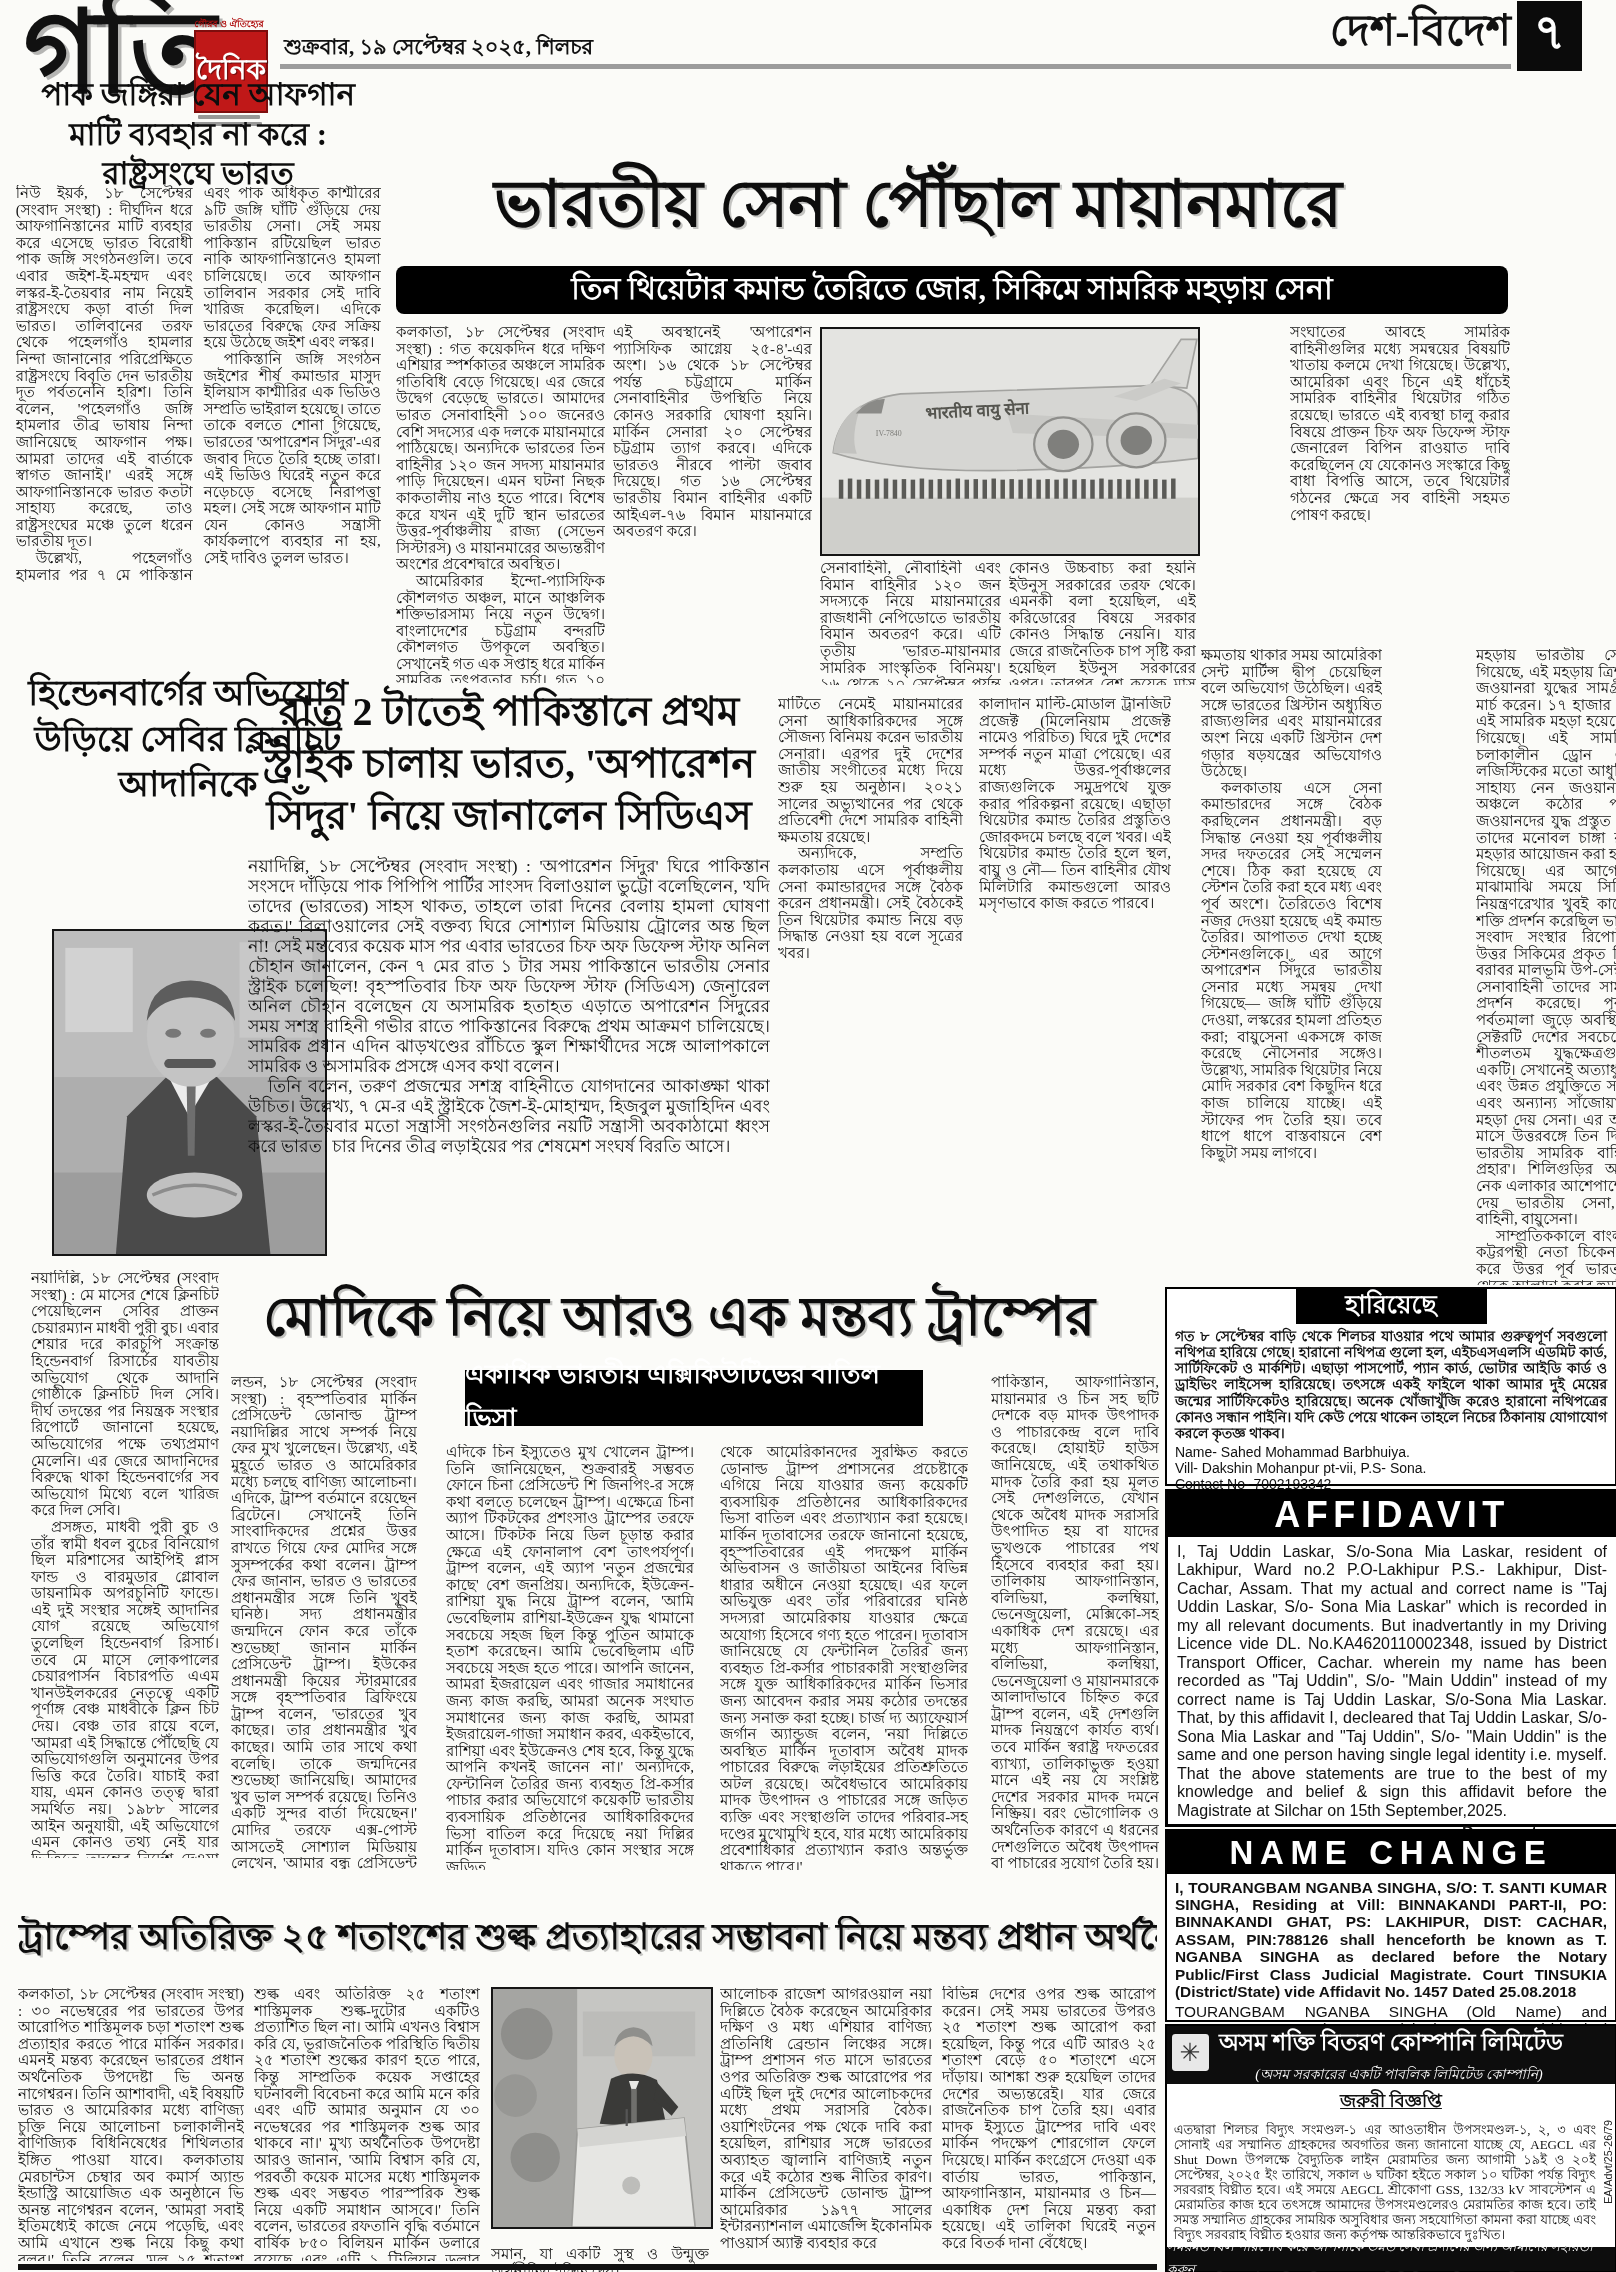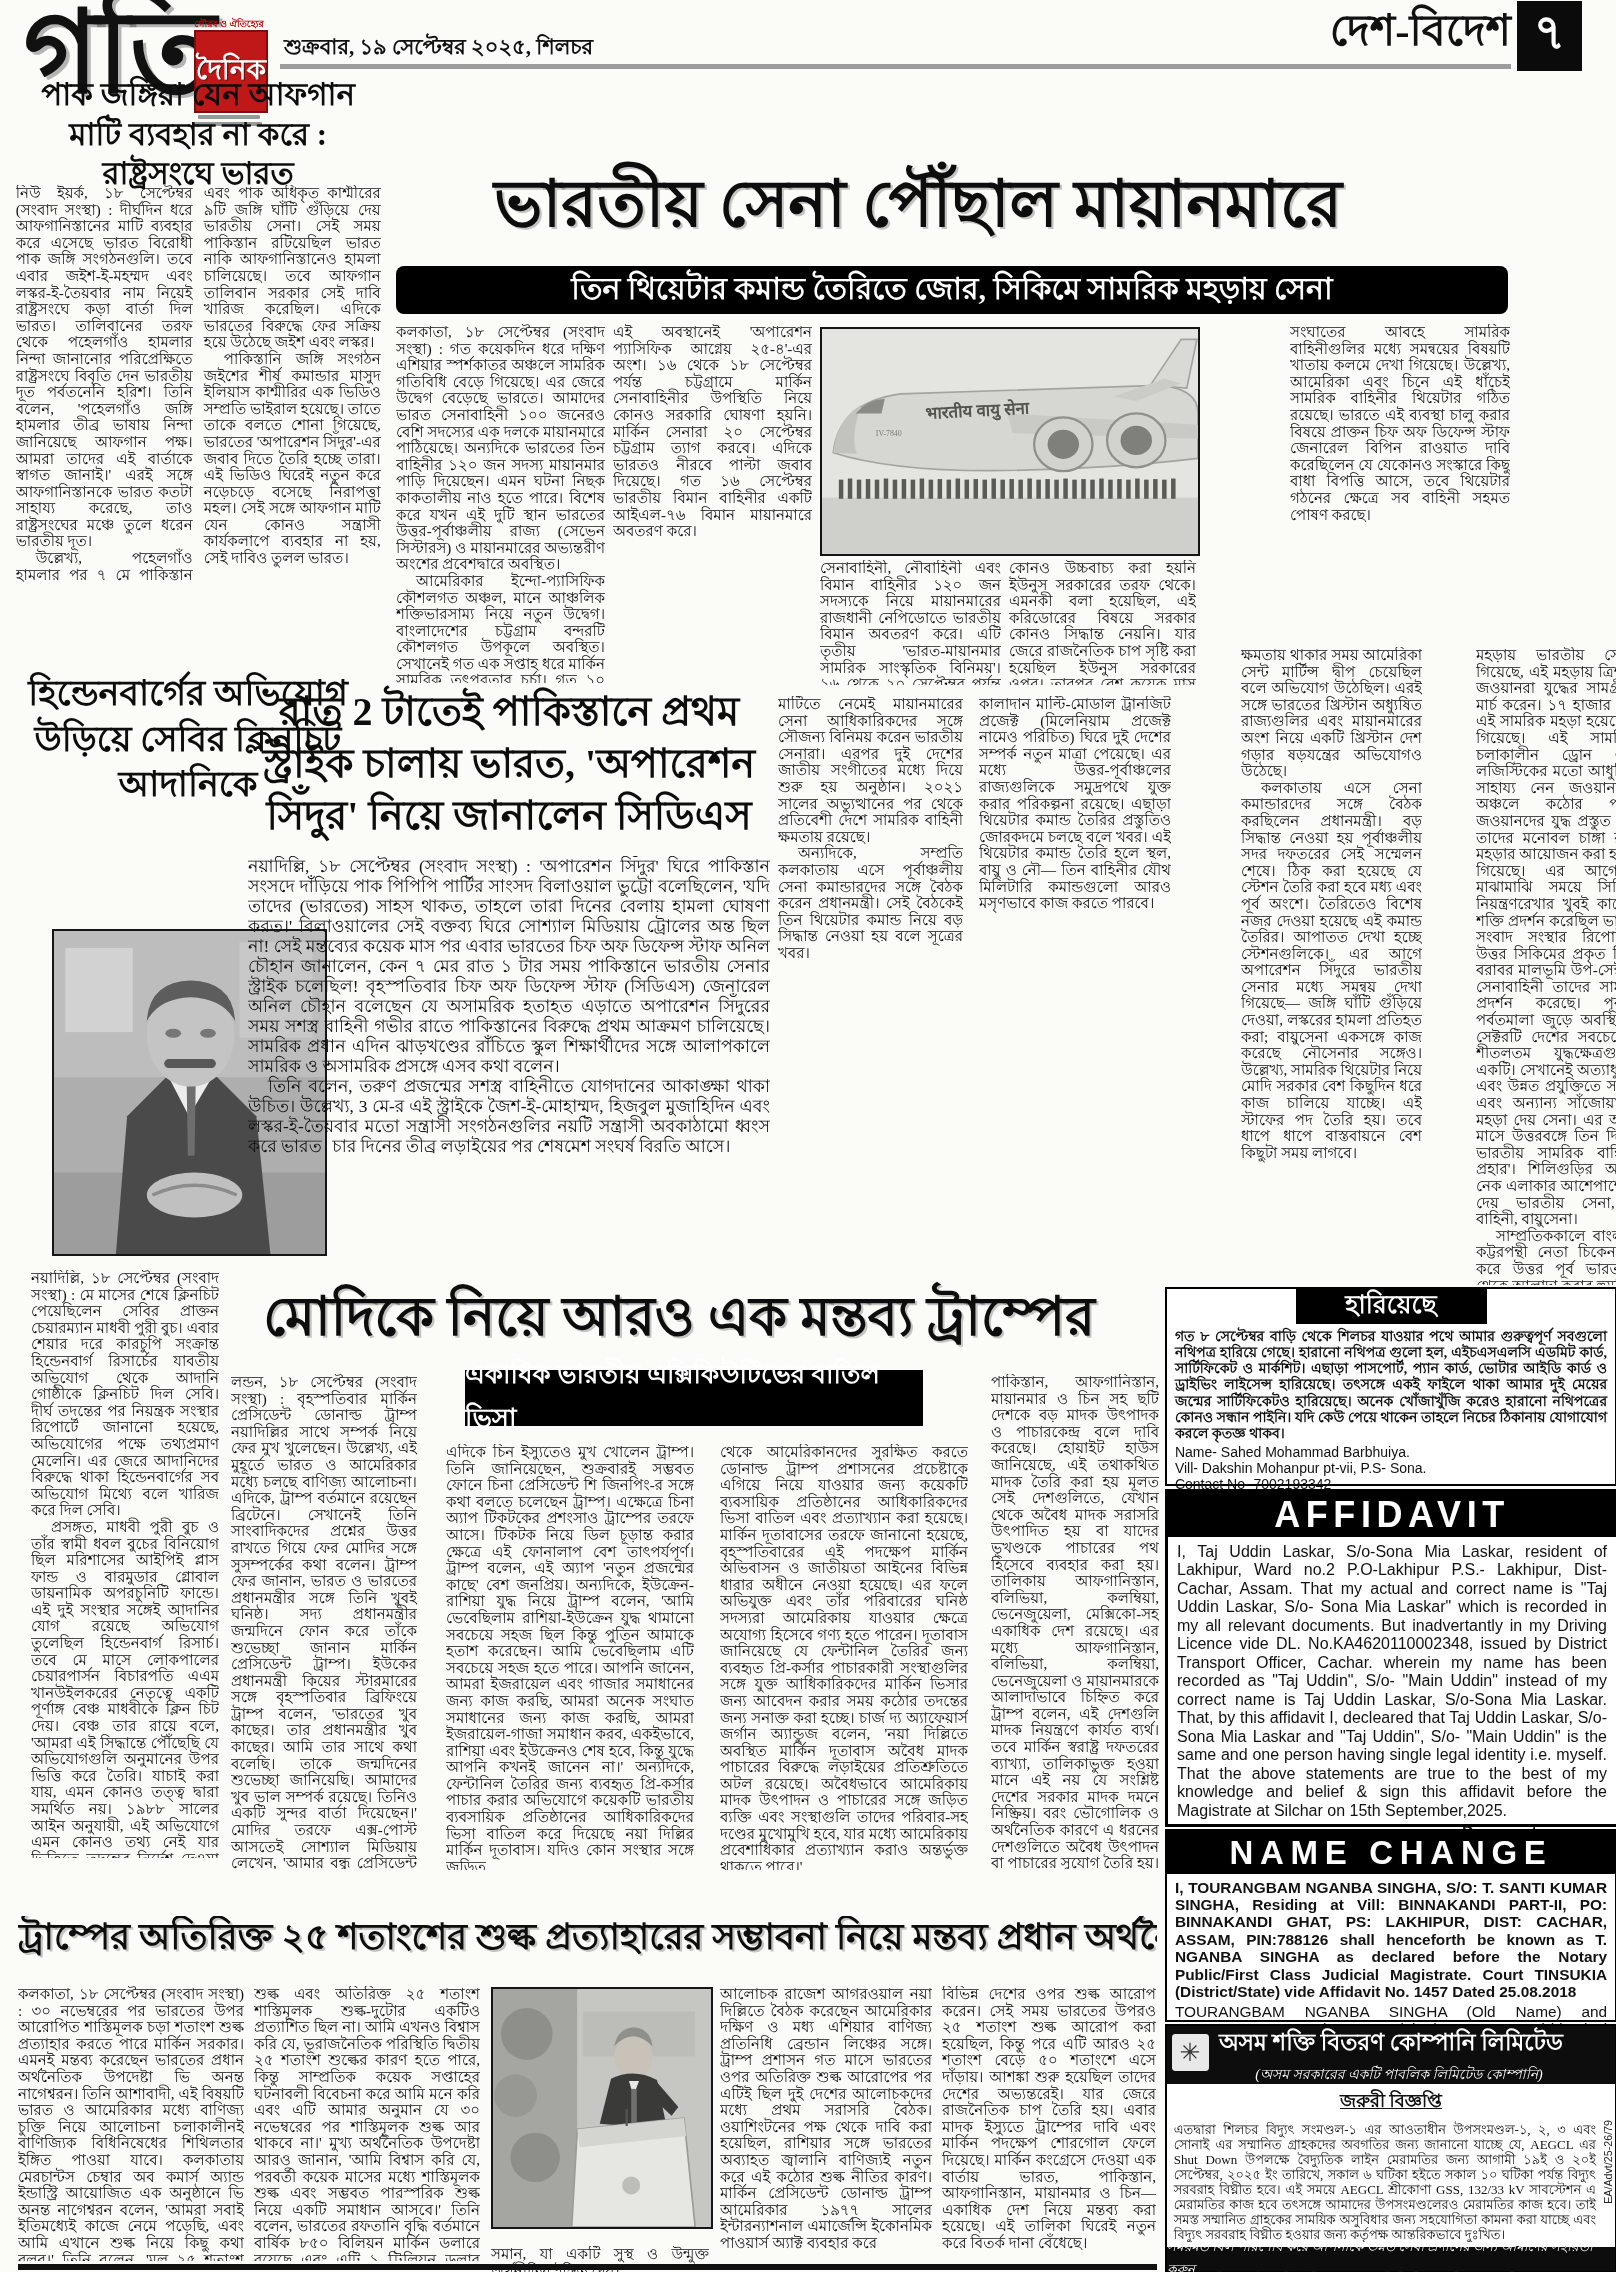--- a/index.html
+++ b/index.html
@@ -174,33 +174,33 @@
   <div class="abs body-col" style="left:1009px;top:560px;width:187px;height:125px;">
       <p>কোনও উচ্চবাচ্য করা হয়নি ইউনুস সরকারের তরফ থেকে। এমনকী বলা হয়েছিল, এই করিডোরের বিষয়ে সরকার কোনও সিদ্ধান্ত নেয়নি। যার জেরে রাজনৈতিক চাপ সৃষ্টি করা হয়েছিল ইউনুস সরকারের ওপর। তারপর বেশ কয়েক মাস বিষয়টি নিয়ে সময় লাগে।</p>
     </div>
   <div class="abs body-col" style="left:778px;top:696px;width:185px;height:588px;">
       <p>মাটিতে নেমেই মায়ানমারের সেনা আধিকারিকদের সঙ্গে সৌজন্য বিনিময় করেন ভারতীয় সেনারা। এরপর দুই দেশের জাতীয় সংগীতের মধ্যে দিয়ে শুরু হয় অনুষ্ঠান। ২০২১ সালের অভ্যুত্থানের পর থেকে প্রতিবেশী দেশে সামরিক বাহিনী ক্ষমতায় রয়েছে।</p>
       <p>অন্যদিকে, সম্প্রতি কলকাতায় এসে পূর্বাঞ্চলীয় সেনা কমান্ডারদের সঙ্গে বৈঠক করেন প্রধানমন্ত্রী। সেই বৈঠকেই তিন থিয়েটার কমান্ড নিয়ে বড় সিদ্ধান্ত নেওয়া হয় বলে সূত্রের খবর।</p>
     </div>
   <div class="abs body-col" style="left:979px;top:696px;width:192px;height:588px;">
       <p>কালাদান মাল্টি-মোডাল ট্রানজিট প্রজেক্ট (মিলেনিয়াম প্রজেক্ট নামেও পরিচিত) ঘিরে দুই দেশের সম্পর্ক নতুন মাত্রা পেয়েছে। এর মধ্যে উত্তর-পূর্বাঞ্চলের রাজ্যগুলিকে সমুদ্রপথে যুক্ত করার পরিকল্পনা রয়েছে। এছাড়া থিয়েটার কমান্ড তৈরির প্রস্তুতিও জোরকদমে চলছে বলে খবর। এই থিয়েটার কমান্ড তৈরি হলে স্থল, বায়ু ও নৌ— তিন বাহিনীর যৌথ মিলিটারি কমান্ডগুলো আরও মসৃণভাবে কাজ করতে পারবে।</p>
     </div>
-  <div class="abs body-col" style="left:1241px;top:647px;width:181px;height:638px;">
+  <div class="abs body-col" style="left:1201px;top:647px;width:181px;height:638px;">
       <p>ক্ষমতায় থাকার সময় আমেরিকা সেন্ট মার্টিন্স দ্বীপ চেয়েছিল বলে অভিযোগ উঠেছিল। এরই সঙ্গে ভারতের খ্রিস্টান অধ্যুষিত রাজ্যগুলির এবং মায়ানমারের অংশ নিয়ে একটি খ্রিস্টান দেশ গড়ার ষড়যন্ত্রের অভিযোগও উঠেছে।</p>
       <p>কলকাতায় এসে সেনা কমান্ডারদের সঙ্গে বৈঠক করছিলেন প্রধানমন্ত্রী। বড় সিদ্ধান্ত নেওয়া হয় পূর্বাঞ্চলীয় সদর দফতরের সেই সম্মেলন শেষে। ঠিক করা হয়েছে যে স্টেশন তৈরি করা হবে মধ্য এবং পূর্ব অংশে। তৈরিতেও বিশেষ নজর দেওয়া হয়েছে এই কমান্ড তৈরির। আপাতত দেখা হচ্ছে স্টেশনগুলিকে। এর আগে অপারেশন সিঁদুরে ভারতীয় সেনার মধ্যে সমন্বয় দেখা গিয়েছে— জঙ্গি ঘাঁটি গুঁড়িয়ে দেওয়া, লস্করের হামলা প্রতিহত করা; বায়ুসেনা একসঙ্গে কাজ করেছে নৌসেনার সঙ্গেও। উল্লেখ্য, সামরিক থিয়েটার নিয়ে মোদি সরকার বেশ কিছুদিন ধরে কাজ চালিয়ে যাচ্ছে। এই স্টাফের পদ তৈরি হয়। তবে ধাপে ধাপে বাস্তবায়নে বেশ কিছুটা সময় লাগবে।</p>
     </div>
   <div class="abs body-col" style="left:1476px;top:647px;width:214px;height:638px;">
       <p>মহড়ায় ভারতীয় সেনা। জানা গিয়েছে, এই মহড়ায় ত্রিশক্তি কোরের জওয়ানরা যুদ্ধের সামগ্রী নিয়ে রুট মার্চ করেন। ১৭ হাজার ফুট উচ্চতায় এই সামরিক মহড়া হয়েছে বলে জানা গিয়েছে। এই সামরিক মহড়া চলাকালীন ড্রোন এবং স্মার্ট লজিস্টিকের মতো আধুনিক প্রযুক্তির সাহায্য নেন জওয়ানরা। পাহাড়ি অঞ্চলে কঠোর পরিস্থিতিতেও জওয়ানদের যুদ্ধ প্রস্তুত রাখতে এবং তাদের মনোবল চাঙ্গা রাখতেই এই মহড়ার আয়োজন করা হয় বলে জানা গিয়েছে। এর আগে এপ্রিলের মাঝামাঝি সময়ে সিকিমে প্রকৃত নিয়ন্ত্রণরেখার খুবই কাছে নিজেদের শক্তি প্রদর্শন করেছিল ভারতীয় সেনা। সংবাদ সংস্থার রিপোর্ট অনুযায়ী, উত্তর সিকিমের প্রকৃত নিয়ন্ত্রণ রেখা বরাবর মালভূমি উপ-সেক্টরে ভারতীয় সেনাবাহিনী তাদের সামরিক দক্ষতা প্রদর্শন করেছে। পূর্ব হিমালয় পর্বতমালা জুড়ে অবস্থিত এই উপ-সেক্টরটি দেশের সবচেয়ে উঁচু এবং শীতলতম যুদ্ধক্ষেত্রগুলির মধ্যে একটি। সেখানেই অত্যাধুনিক সরঞ্জাম এবং উন্নত প্রযুক্তিতে সজ্জিত কামান এবং অন্যান্য সাঁজোয়া যান নিয়ে মহড়া দেয় সেনা। এর আগে গত মে মাসে উত্তরবঙ্গে তিন দিন ধরে চলে ভারতীয় সামরিক বাহিনীর 'তিক্ত প্রহার'। শিলিগুড়ির অদূরে চিকেন নেক এলাকার আশেপাশেই এই মহড়া দেয় ভারতীয় সেনা, আর্টিলারি বাহিনী, বায়ুসেনা।</p>
       <p>সাম্প্রতিককালে বাংলাদেশের বহু কট্টরপন্থী নেতা চিকেন নেক দখল করে উত্তর পূর্ব ভারতকে সমতল থেকে আলাদা করার হুমকি দিয়েছেন। এদিকে শুল্ক যুদ্ধের আবহে চিনের সঙ্গে ভারতের সম্পর্কের তিক্ততা মিটেছে। তবে এখনও সীমান্ত ইস্যুতে চিনের সঙ্গে আলোচনা চালিয়ে যাবে ভারত।</p>
     </div>
 
   <div class="abs hl" style="left:248px;top:686px;width:522px;font-size:40px;line-height:1.3;">রাত 2 টাতেই পাকিস্তানে প্রথম স্ট্রাইক চালায় ভারত, 'অপারেশন সিঁদুর' নিয়ে জানালেন সিডিএস</div>
   <div class="abs body-col big-col" style="left:248px;top:856px;width:522px;height:427px;">
       <p>নয়াদিল্লি, ১৮ সেপ্টেম্বর (সংবাদ সংস্থা) : 'অপারেশন সিঁদুর' ঘিরে পাকিস্তান সংসদে দাঁড়িয়ে পাক পিপিপি পার্টির সাংসদ বিলাওয়াল ভুট্টো বলেছিলেন, 'যদি তাদের (ভারতের) সাহস থাকত, তাহলে তারা দিনের বেলায় হামলা ঘোষণা করত।' বিলাওয়ালের সেই বক্তব্য ঘিরে সোশ্যাল মিডিয়ায় ট্রোলের অন্ত ছিল না! সেই মন্তব্যের কয়েক মাস পর এবার ভারতের চিফ অফ ডিফেন্স স্টাফ অনিল চৌহান জানালেন, কেন ৭ মের রাত ১ টার সময় পাকিস্তানে ভারতীয় সেনার স্ট্রাইক চলেছিল! বৃহস্পতিবার চিফ অফ ডিফেন্স স্টাফ (সিডিএস) জেনারেল অনিল চৌহান বলেছেন যে অসামরিক হতাহত এড়াতে অপারেশন সিঁদুরের সময় সশস্ত্র বাহিনী গভীর রাতে পাকিস্তানের বিরুদ্ধে প্রথম আক্রমণ চালিয়েছে। সামরিক প্রধান এদিন ঝাড়খণ্ডের রাঁচিতে স্কুল শিক্ষার্থীদের সঙ্গে আলাপকালে সামরিক ও অসামরিক প্রসঙ্গে এসব কথা বলেন।</p>
-      <p>তিনি বলেন, তরুণ প্রজন্মের সশস্ত্র বাহিনীতে যোগদানের আকাঙ্ক্ষা থাকা উচিত। উল্লেখ্য, 3 মে-র এই স্ট্রাইকে জৈশ-ই-মোহাম্মদ, হিজবুল মুজাহিদিন এবং লস্কর-ই-তৈয়বার মতো সন্ত্রাসী সংগঠনগুলির নয়টি সন্ত্রাসী অবকাঠামো ধ্বংস করে ভারত। চার দিনের তীব্র লড়াইয়ের পর শেষমেশ সংঘর্ষ বিরতি আসে।</p>
+      <p>তিনি বলেন, তরুণ প্রজন্মের সশস্ত্র বাহিনীতে যোগদানের আকাঙ্ক্ষা থাকা উচিত। উল্লেখ্য, ৭ মে-র এই স্ট্রাইকে জৈশ-ই-মোহাম্মদ, হিজবুল মুজাহিদিন এবং লস্কর-ই-তৈয়বার মতো সন্ত্রাসী সংগঠনগুলির নয়টি সন্ত্রাসী অবকাঠামো ধ্বংস করে ভারত। চার দিনের তীব্র লড়াইয়ের পর শেষমেশ সংঘর্ষ বিরতি আসে।</p>
     </div>
 
   <div class="abs hl hl-shadow" style="left:236px;top:1288px;width:886px;font-size:54px;line-height:1.1;">মোদিকে নিয়ে আরও এক মন্তব্য ট্রাম্পের</div>
   <div class="abs kicker" style="left:465px;top:1370px;width:458px;height:56px;font-size:26px;">একাধিক ভারতীয় এক্সিকিউটিভের বাতিল ভিসা</div>
   <div class="abs body-col" style="left:231px;top:1374px;width:186px;height:495px;">
       <p>লন্ডন, ১৮ সেপ্টেম্বর (সংবাদ সংস্থা) : বৃহস্পতিবার মার্কিন প্রেসিডেন্ট ডোনাল্ড ট্রাম্প নয়াদিল্লির সাথে সম্পর্ক নিয়ে ফের মুখ খুলেছেন। উল্লেখ্য, এই মুহূর্তে ভারত ও আমেরিকার মধ্যে চলছে বাণিজ্য আলোচনা। এদিকে, ট্রাম্প বর্তমানে রয়েছেন ব্রিটেনে। সেখানেই তিনি সাংবাদিকদের প্রশ্নের উত্তর রাখতে গিয়ে ফের মোদির সঙ্গে সুসম্পর্কের কথা বলেন। ট্রাম্প ফের জানান, ভারত ও ভারতের প্রধানমন্ত্রীর সঙ্গে তিনি খুবই ঘনিষ্ঠ। সদ্য প্রধানমন্ত্রীর জন্মদিনে ফোন করে তাঁকে শুভেচ্ছা জানান মার্কিন প্রেসিডেন্ট ট্রাম্প। ইউকের প্রধানমন্ত্রী কিয়ের স্টারমারের সঙ্গে বৃহস্পতিবার ব্রিফিংয়ে ট্রাম্প বলেন, 'ভারতের খুব কাছের। তার প্রধানমন্ত্রীর খুব কাছের। আমি তার সাথে কথা বলেছি। তাকে জন্মদিনের শুভেচ্ছা জানিয়েছি। আমাদের খুব ভাল সম্পর্ক রয়েছে। তিনিও একটি সুন্দর বার্তা দিয়েছেন।' মোদির তরফে এক্স-পোস্ট আসতেই সোশ্যাল মিডিয়ায় লেখেন, 'আমার বন্ধু প্রেসিডেন্ট ট্রাম্পের সাথে একটা দারুন ফোনালাপ হয়েছে। তাঁকে জন্মদিনের শুভেচ্ছা জানাই। আপনি অসাধারণ কাজ করছেন। রাশিয়া-ইউক্রেনের মধ্যে যুদ্ধের অবসানে সমর্থনের জন্য ধন্যবাদ!' এর আগে প্রধানমন্ত্রী মোদি</p>
     </div>
   <div class="abs body-col" style="left:446px;top:1444px;width:248px;height:426px;">
       <p>এদিকে চিন ইস্যুতেও মুখ খোলেন ট্রাম্প। তিনি জানিয়েছেন, শুক্রবারই সম্ভবত ফোনে চিনা প্রেসিডেন্ট শি জিনপিং-র সঙ্গে কথা বলতে চলেছেন ট্রাম্প। এক্ষেত্রে চিনা অ্যাপ টিকটকের প্রশংসাও ট্রাম্পের তরফে আসে। টিকটক নিয়ে ডিল চূড়ান্ত করার ক্ষেত্রে এই ফোনালাপ বেশ তাৎপর্যপূর্ণ। ট্রাম্প বলেন, এই অ্যাপ 'নতুন প্রজন্মের কাছে' বেশ জনপ্রিয়। অন্যদিকে, ইউক্রেন-রাশিয়া যুদ্ধ নিয়ে ট্রাম্প বলেন, 'আমি ভেবেছিলাম রাশিয়া-ইউক্রেন যুদ্ধ থামানো সবচেয়ে সহজ ছিল কিন্তু পুতিন আমাকে হতাশ করেছেন। আমি ভেবেছিলাম এটি সবচেয়ে সহজ হতে পারে। আপনি জানেন, আমরা ইজরায়েল এবং গাজার সমাধানের জন্য কাজ করছি, আমরা অনেক সংঘাত সমাধানের জন্য কাজ করছি, আমরা ইজরায়েল-গাজা সমাধান করব, একইভাবে, রাশিয়া এবং ইউক্রেনও শেষ হবে, কিন্তু যুদ্ধে আপনি কখনই জানেন না।' অন্যদিকে, ফেন্টানিল তৈরির জন্য ব্যবহৃত প্রি-কর্সার পাচার করার অভিযোগে কয়েকটি ভারতীয় ব্যবসায়িক প্রতিষ্ঠানের আধিকারিকদের ভিসা বাতিল করে দিয়েছে নয়া দিল্লির মার্কিন দূতাবাস। যদিও কোন সংস্থার সঙ্গে জড়িত</p>
     </div>

